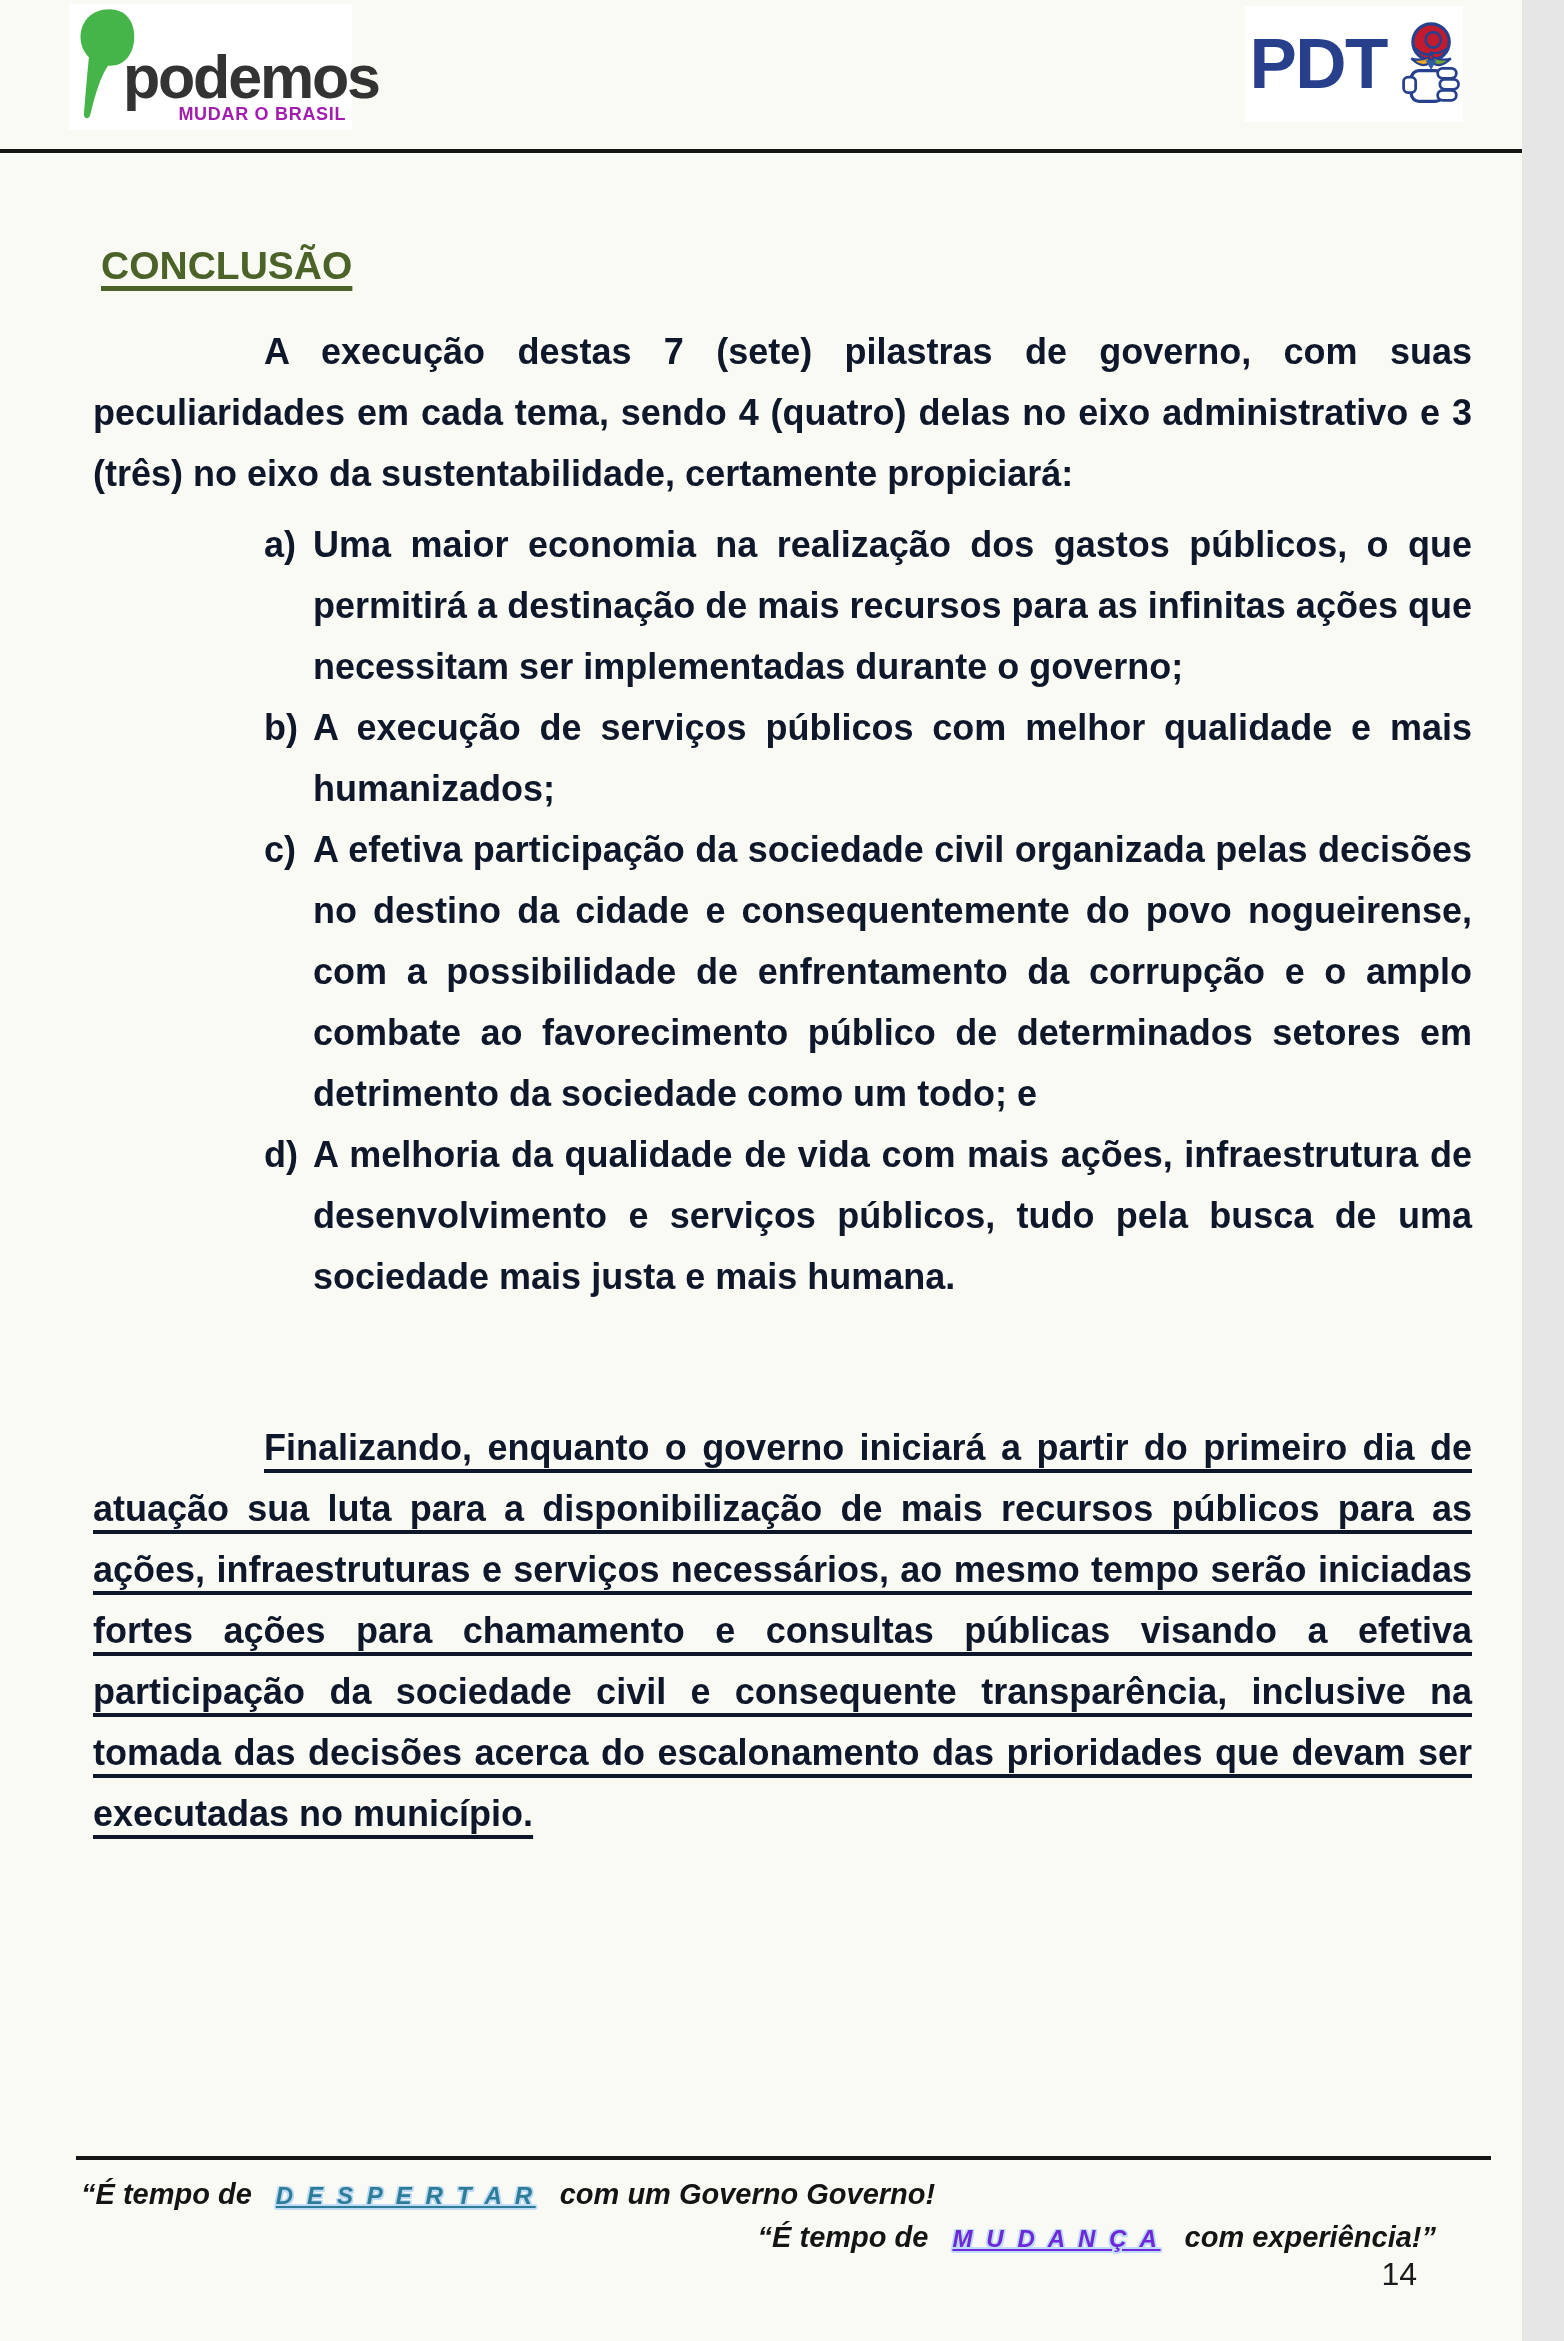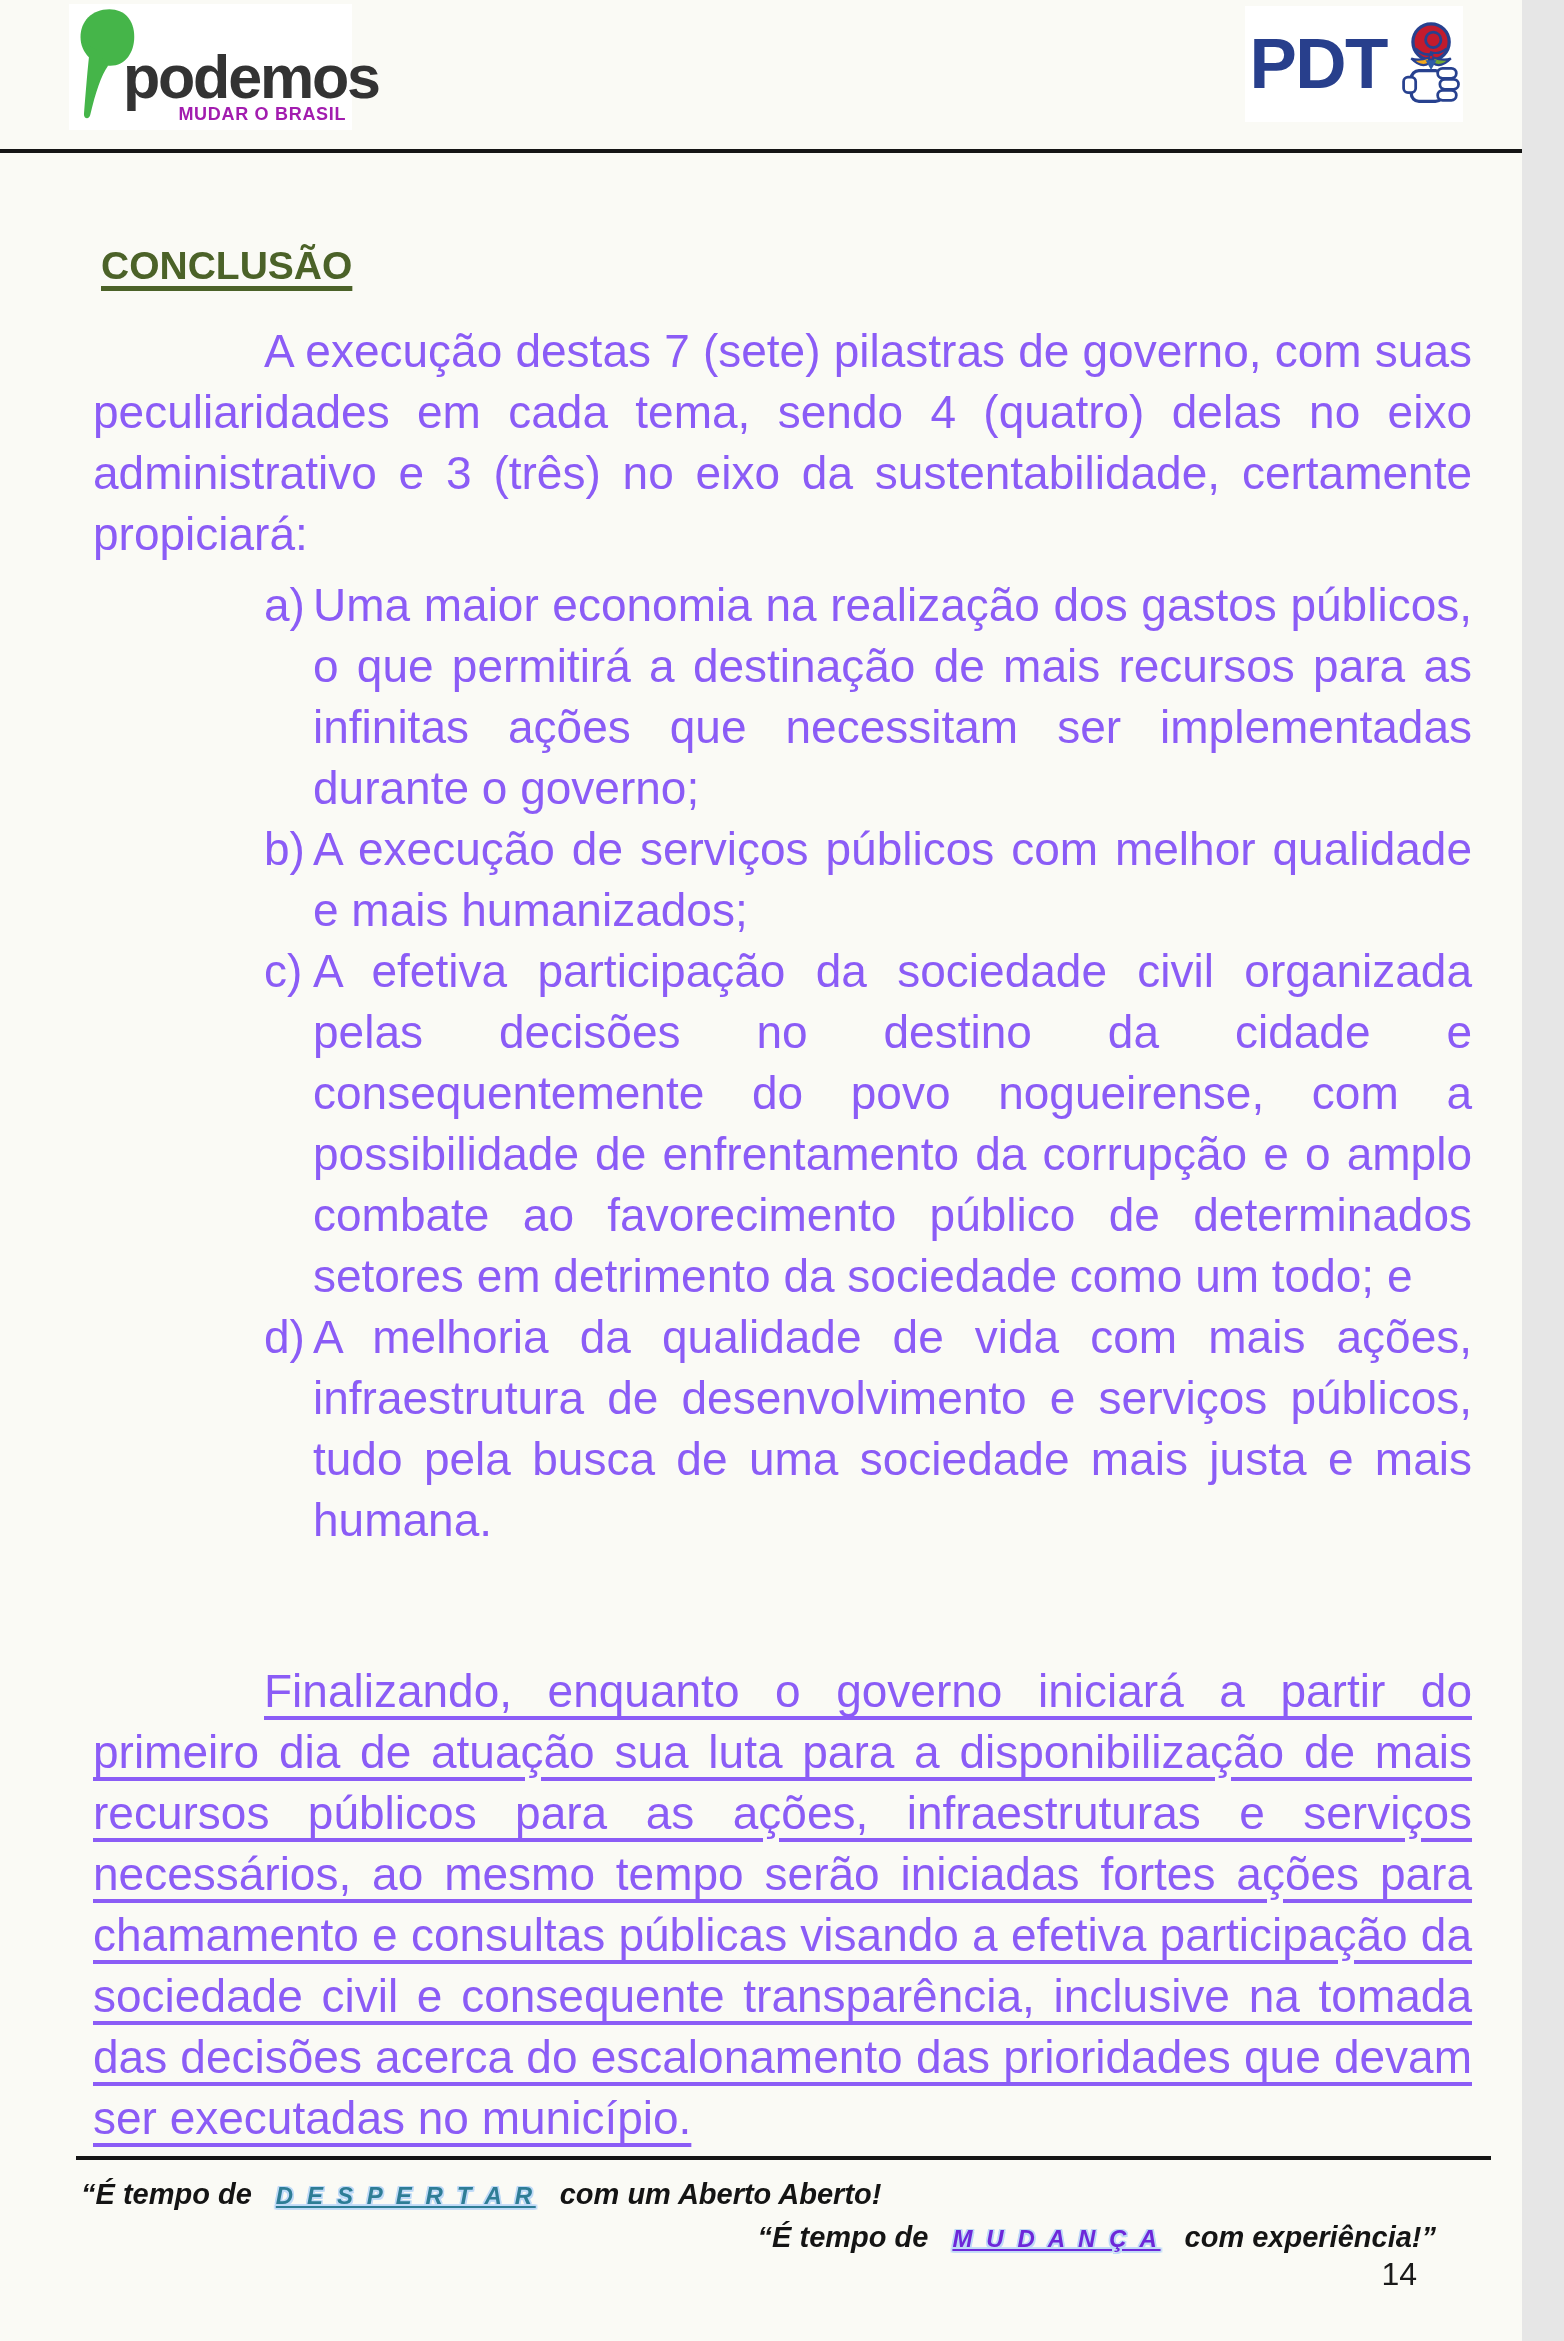--- a/index.html
+++ b/index.html
@@ -35,21 +35,21 @@
 
   
   .content { position:absolute; left:93px; top:244px; width:1379px; }
   .title {
     margin:0 0 33px 8px;
     font-size:39px; font-weight:bold; color:#4B6228;
     text-decoration:underline; text-decoration-thickness:5.1px; text-underline-offset:7.3px;
     letter-spacing:0px;
   }
   .para, .li {
-    font-size:46px; line-height:61px; font-weight:normal; color:#8b5cf6;
+    font-size:36px; line-height:61px; font-weight:bold; color:#0f172a;
   }
   .para { margin:0; text-align:justify; }
   .p1 { text-indent:171px; }
   .list { margin-top:10.2px; margin-left:171px; }
   .li { display:flex; }
   .li .marker { flex:0 0 49px; }
   .li .txt { flex:1; text-align:justify; }
   .p2 {
     margin-top:110px;
     text-decoration:underline; text-decoration-thickness:3.6px; text-underline-offset:9.4px;
@@ -141,21 +141,21 @@
         <span class="txt">A melhoria da qualidade de vida com mais ações, infraestrutura de desenvolvimento e serviços públicos, tudo pela busca de uma sociedade mais justa e mais humana.</span>
       </div>
     </div>
 
     <p class="para p1 p2">Finalizando, enquanto o governo iniciará a partir do primeiro dia de atuação sua luta para a disponibilização de mais recursos públicos para as ações, infraestruturas e serviços necessários, ao mesmo tempo serão iniciadas fortes ações para chamamento e consultas públicas visando a efetiva participação da sociedade civil e consequente transparência, inclusive na tomada das decisões acerca do escalonamento das prioridades que devam ser executadas no município.</p>
   </main>
 
   <div class="footer-rule"></div>
 
   <div class="quote quote1">
-    <span>“É tempo de</span><span class="hl hl1">D E S P E R T A R</span><span>com um Aberto Aberto!</span>
+    <span>“É tempo de</span><span class="hl hl1">D E S P E R T A R</span><span>com um Governo Governo!</span>
   </div>
 
   <div class="quote quote2">
     <span>“É tempo de</span><span class="hl hl2">M U D A N Ç A</span><span>com experiência!”</span>
   </div>
 
   <div class="pagenum">14</div>
 
 </div>
 

